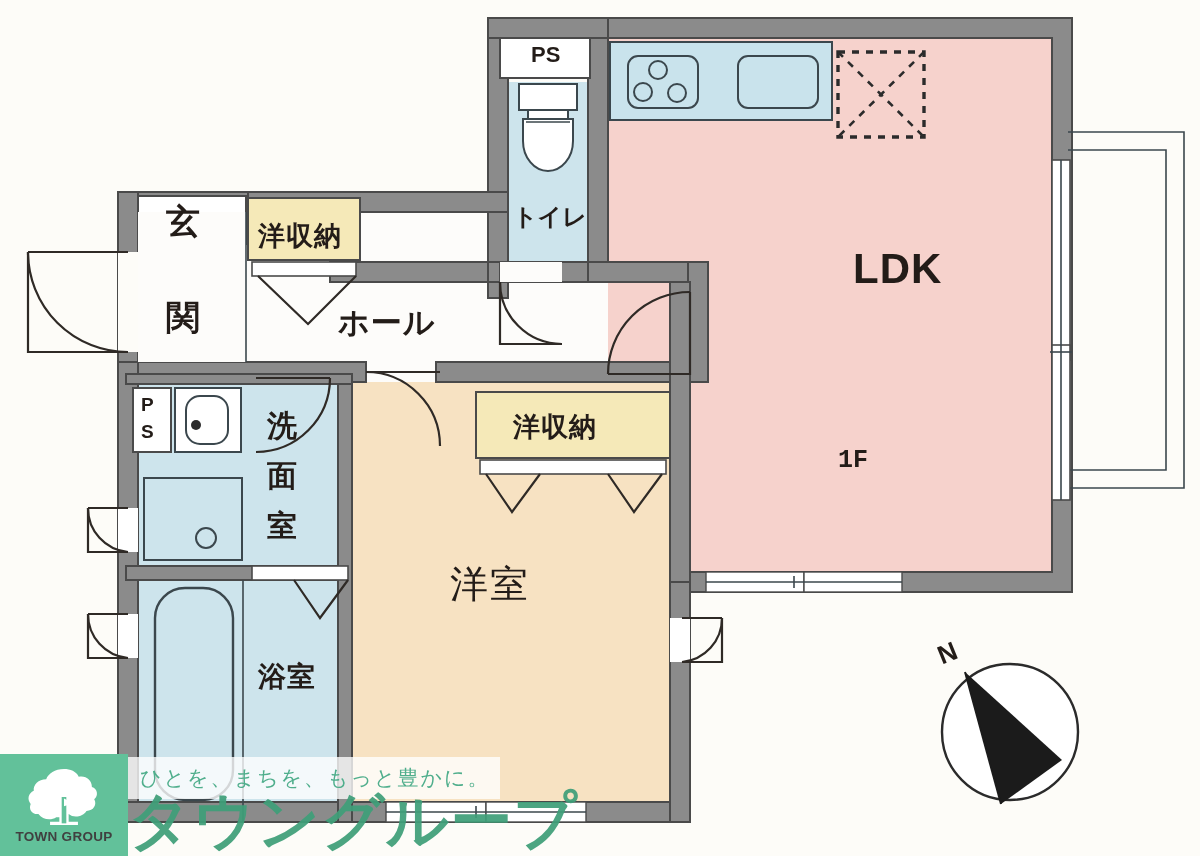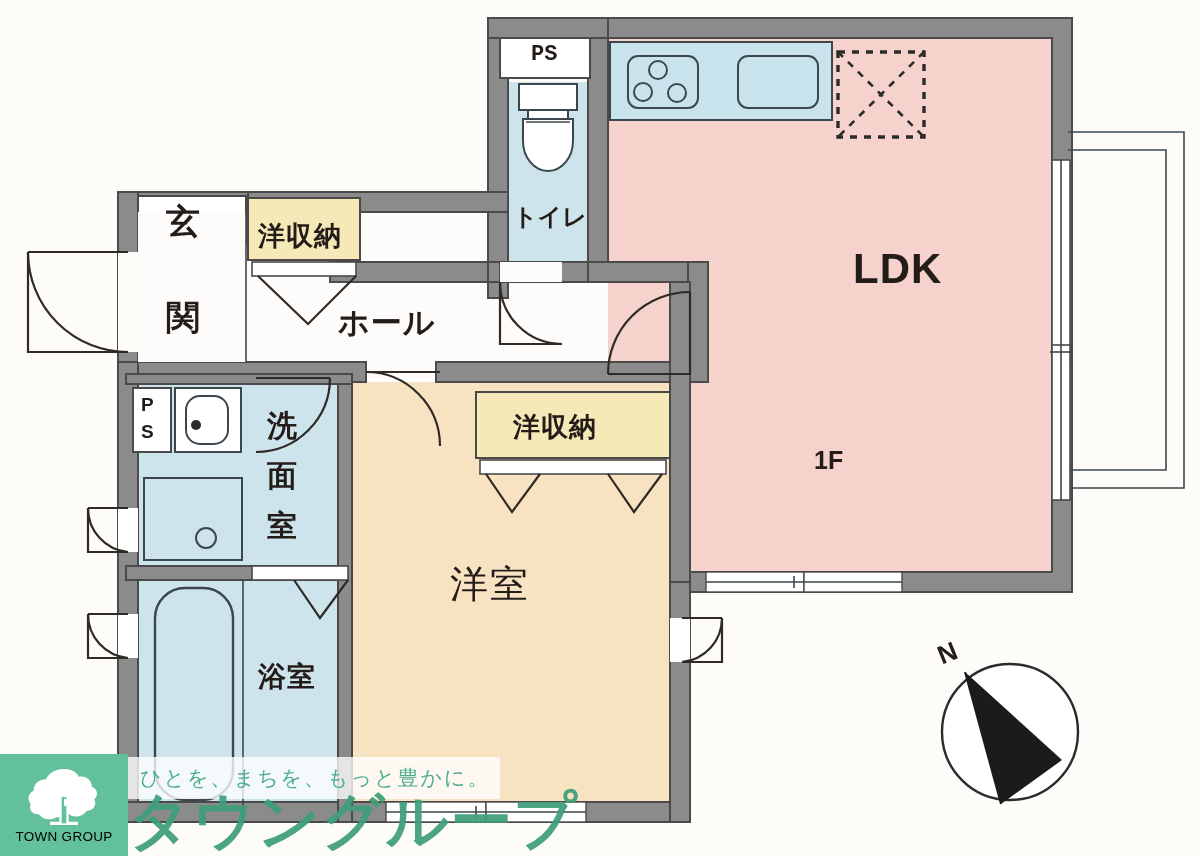--- a/index.html
+++ b/index.html
@@ -19,21 +19,21 @@
   
   .logo-box {
     position: absolute; left: 0; top: 754px;
     width: 128px; height: 102px;
     background: #62c19a;
     display: flex; flex-direction: column;
     align-items: center; justify-content: center;
   }
   .logo-tree { width: 78px; height: 62px; }
   .logo-caption {
-    color: #000000; font-size: 13.5px; font-weight: normal;
+    color: #404040; font-size: 13.5px; font-weight: bold;
     letter-spacing: 0.3px; margin-top: 1px;
     font-family: "Liberation Sans", sans-serif;
   }
   .wm-tag {
     position: absolute; left: 128px; top: 757px;
     width: 372px; height: 42px;
     background: rgba(255,255,255,0.78);
     display: flex; align-items: center;
   }
   .wm-tag span {
@@ -53,28 +53,28 @@
   
   .lbl {
     position: absolute;
     color: #231c18;
     font-family: "DejaVu Sans", sans-serif;
     white-space: nowrap;
     line-height: 1;
   }
   .lbl-ldk       { left: 812px; top: 248px; font-size: 42px; font-weight: bold; letter-spacing: 1px; font-family: Liberation Sans, sans-serif; margin-left: 41px; }
   .lbl-ldk-area  { left: 762px; top: 310px; font-size: 38px; font-weight: bold; letter-spacing: 0px; }
-  .lbl-1f        { left: 814px; top: 448px; font-size: 25px; font-weight: bold; font-family: Liberation Sans, sans-serif; }
+  .lbl-1f        { left: 838px; top: 448px; font-size: 25px; font-weight: bold; font-family: Liberation Mono, monospace; }
   .lbl-youshitsu { left: 450px; top: 565px; font-size: 38px; font-weight: normal; letter-spacing: 2px; }
   .lbl-you-area  { left: 424px; top: 630px; font-size: 38px; font-weight: bold; }
   .lbl-genkan1   { left: 166px; top: 204px; font-size: 34px; font-weight: bold; }
   .lbl-genkan2   { left: 166px; top: 300px; font-size: 34px; font-weight: bold; }
   .lbl-hall      { left: 338px; top: 307px; font-size: 31px; font-weight: bold; letter-spacing: 1px; }
   .lbl-toilet    { left: 513px; top: 205px; font-size: 24px; font-weight: bold; letter-spacing: 0px; }
-  .lbl-ps1       { left: 531px; top: 44px; font-size: 22px; font-weight: bold; font-family: Liberation Mono, monospace; }
+  .lbl-ps1       { left: 531px; top: 44px; font-size: 22px; font-weight: bold; font-family: Liberation Sans, sans-serif; }
   .lbl-ps2a      { left: 141px; top: 395px; font-size: 19px; font-weight: bold; font-family: "Liberation Sans", sans-serif; }
   .lbl-ps2b      { left: 141px; top: 422px; font-size: 19px; font-weight: bold; font-family: "Liberation Sans", sans-serif; }
   .lbl-semen1    { left: 267px; top: 411px; font-size: 30px; font-weight: bold; }
   .lbl-semen2    { left: 267px; top: 461px; font-size: 30px; font-weight: bold; }
   .lbl-semen3    { left: 267px; top: 511px; font-size: 30px; font-weight: bold; }
   .lbl-yokushitsu{ left: 258px; top: 663px; font-size: 28px; font-weight: bold; letter-spacing: 1px; }
   .lbl-closet1   { left: 258px; top: 222px; font-size: 27px; font-weight: bold; letter-spacing: 1px; }
   .lbl-closet2   { left: 513px; top: 413px; font-size: 27px; font-weight: bold; letter-spacing: 1px; }
   .lbl-north     { left: 938px; top: 640px; font-size: 26px; font-weight: bold; font-family: "Liberation Sans", sans-serif;
                    transform: rotate(-22deg); transform-origin: center; }

